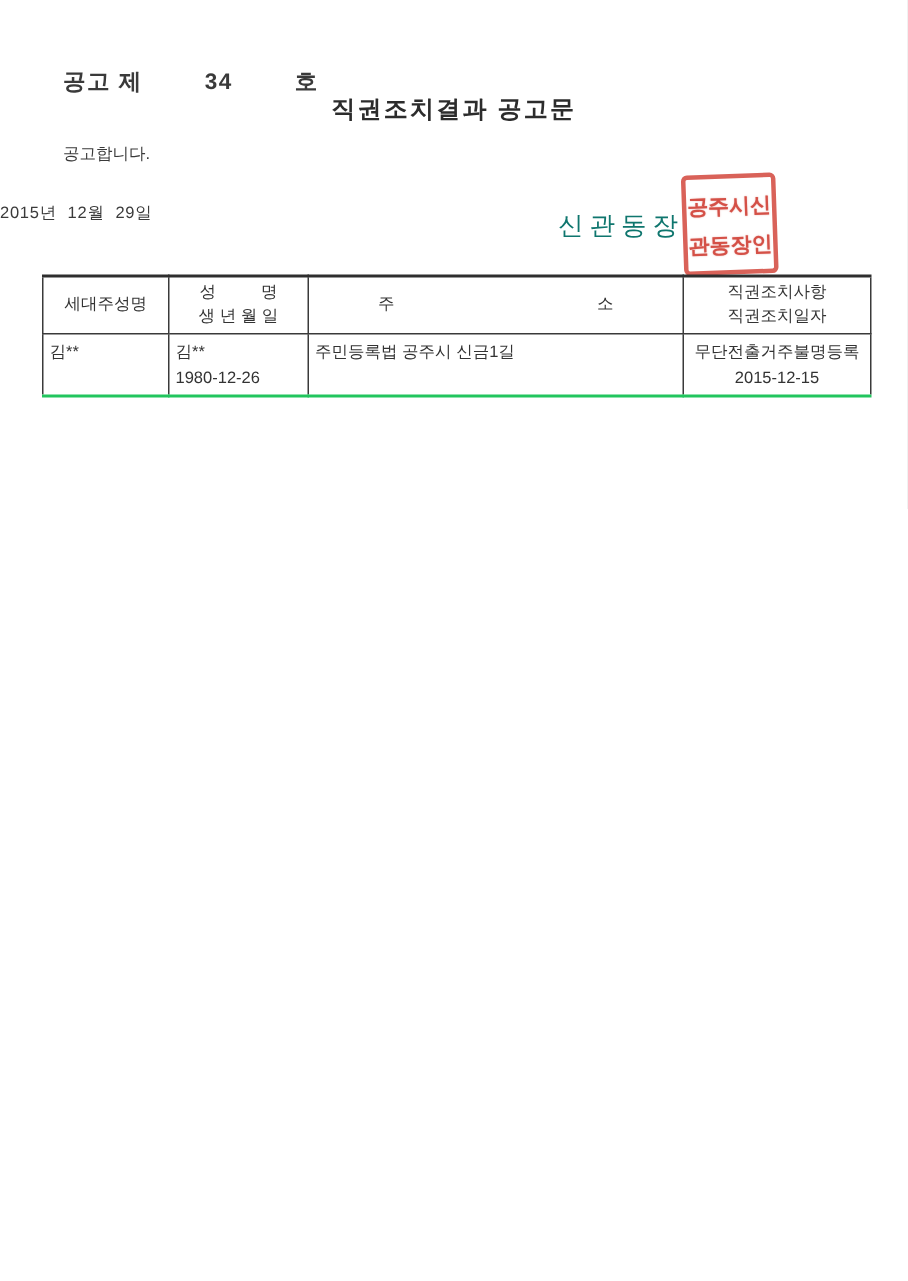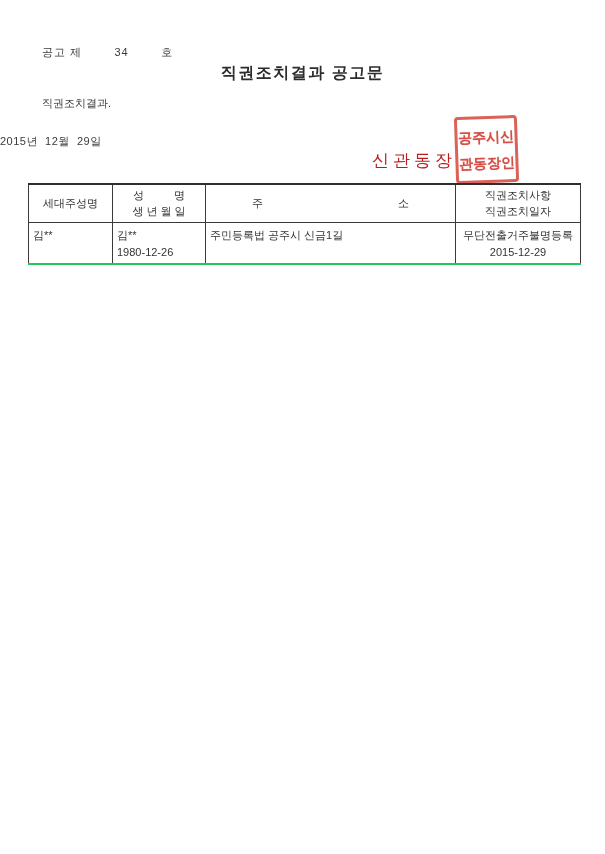--- a/index.html
+++ b/index.html
@@ -13,24 +13,25 @@
     margin: 0 auto;
     background: #ffffff;
     color: #333;
     overflow: hidden;
   }
 
   .notice-no {
     position: absolute;
     left: 42px;
     top: 45px;
-    font-size: 11px;
+    font-size: 15px;
     letter-spacing: 1px;
     white-space: pre;
     color: #3a3a3a;
+    font-weight: bold;
   }
 
   .doc-title {
     position: absolute;
     left: 0;
     top: 63px;
     width: 100%;
     text-align: center;
     font-size: 16px;
     font-weight: bold;
@@ -58,24 +59,24 @@
     text-align: left;
     font-size: 11px;
     letter-spacing: 0.5px;
     color: #3a3a3a;
     white-space: pre;
   }
 
   .signer {
     position: absolute;
     left: 372px;
-    top: 149px;
+    top: 139px;
     font-size: 17px;
     letter-spacing: 4px;
-    color: #b91c1c;
+    color: #0f766e;
   }
 
   .stamp {
     position: absolute;
     left: 455px;
     top: 116px;
     width: 63px;
     height: 67px;
     border: 3px solid rgba(210, 70, 60, 0.85);
     border-radius: 4px;
@@ -134,21 +135,21 @@
 </head>
 <body>
 
 <div class="doc">
 
   <div class="notice-no">공고 제        34        호</div>
 
   <div class="doc-title">직권조치결과 공고문</div>
 
   <div class="body-text">
-    <div class="body-line2">직권조치결과.</div>
+    <div class="body-line2">공고합니다.</div>
   </div>
 
   <div class="doc-date">2015년  12월  29일</div>
 
   <div class="signer">신관동장</div>
 
   <div class="stamp">
     <span>공주시신</span>
     <span>관동장인</span>
   </div>
@@ -190,19 +191,19 @@
         </td>
         <td class="cell-left">
           <div>김**</div>
           <div>1980-12-26</div>
         </td>
         <td class="cell-left">
           <span>주민등록법 공주시 신금1길</span>
         </td>
         <td class="cell-center">
           <div>무단전출거주불명등록</div>
-          <div>2015-12-29</div>
+          <div>2015-12-15</div>
         </td>
       </tr>
     </tbody>
   </table>
 
 </div>
 
 </body></html>

